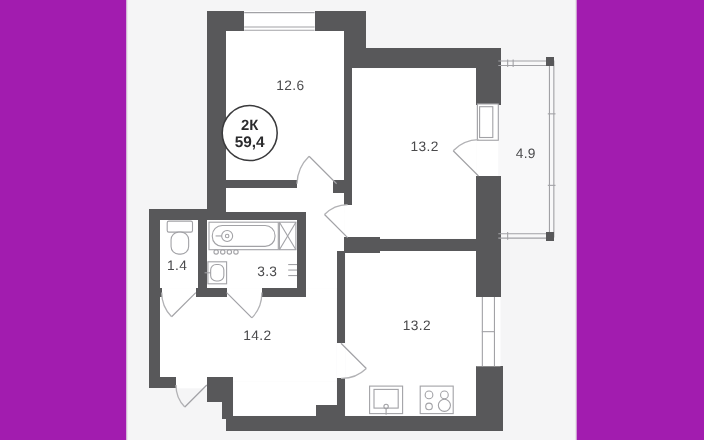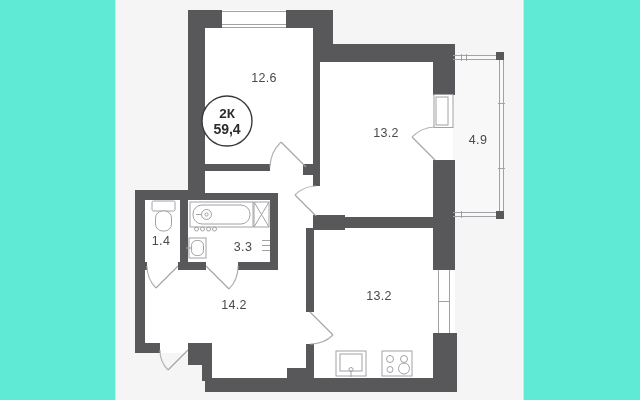--- a/index.html
+++ b/index.html
@@ -7,21 +7,21 @@
     --panel-background:#f5f5f6;
     --room-fill:#ffffff;
     --balcony-fill:#f8f8f9;
     --fixture-stroke:#a2a2a6;
     --door-stroke:#b2b2b5;
     --label-color:#4a4a4c;
     --badge-text:#2b2b2d;
     --panel-edge:#e0e0e2;
   }
   html,body{margin:0;padding:0;background:#ffffff;}
-  .page{position:relative;width:640px;height:400px;background:#5eead4;overflow:hidden;
+  .page{position:relative;width:640px;height:400px;background:#a21caf;overflow:hidden;
         font-family:"Liberation Sans", sans-serif;}
   .panel{position:absolute;left:115px;top:0;width:409px;height:400px;
          background:var(--panel-background);
          border-left:1px solid var(--panel-edge);
          border-right:1px solid var(--panel-edge);box-sizing:border-box;}
   svg{position:absolute;left:0;top:0;width:640px;height:400px;display:block;}
   .white{fill:var(--room-fill);}
   .balc{fill:var(--balcony-fill);}
   .wall{fill:var(--wall);shape-rendering:crispEdges;}
   .fx{stroke:var(--fixture-stroke);fill:var(--room-fill);stroke-width:1;}

